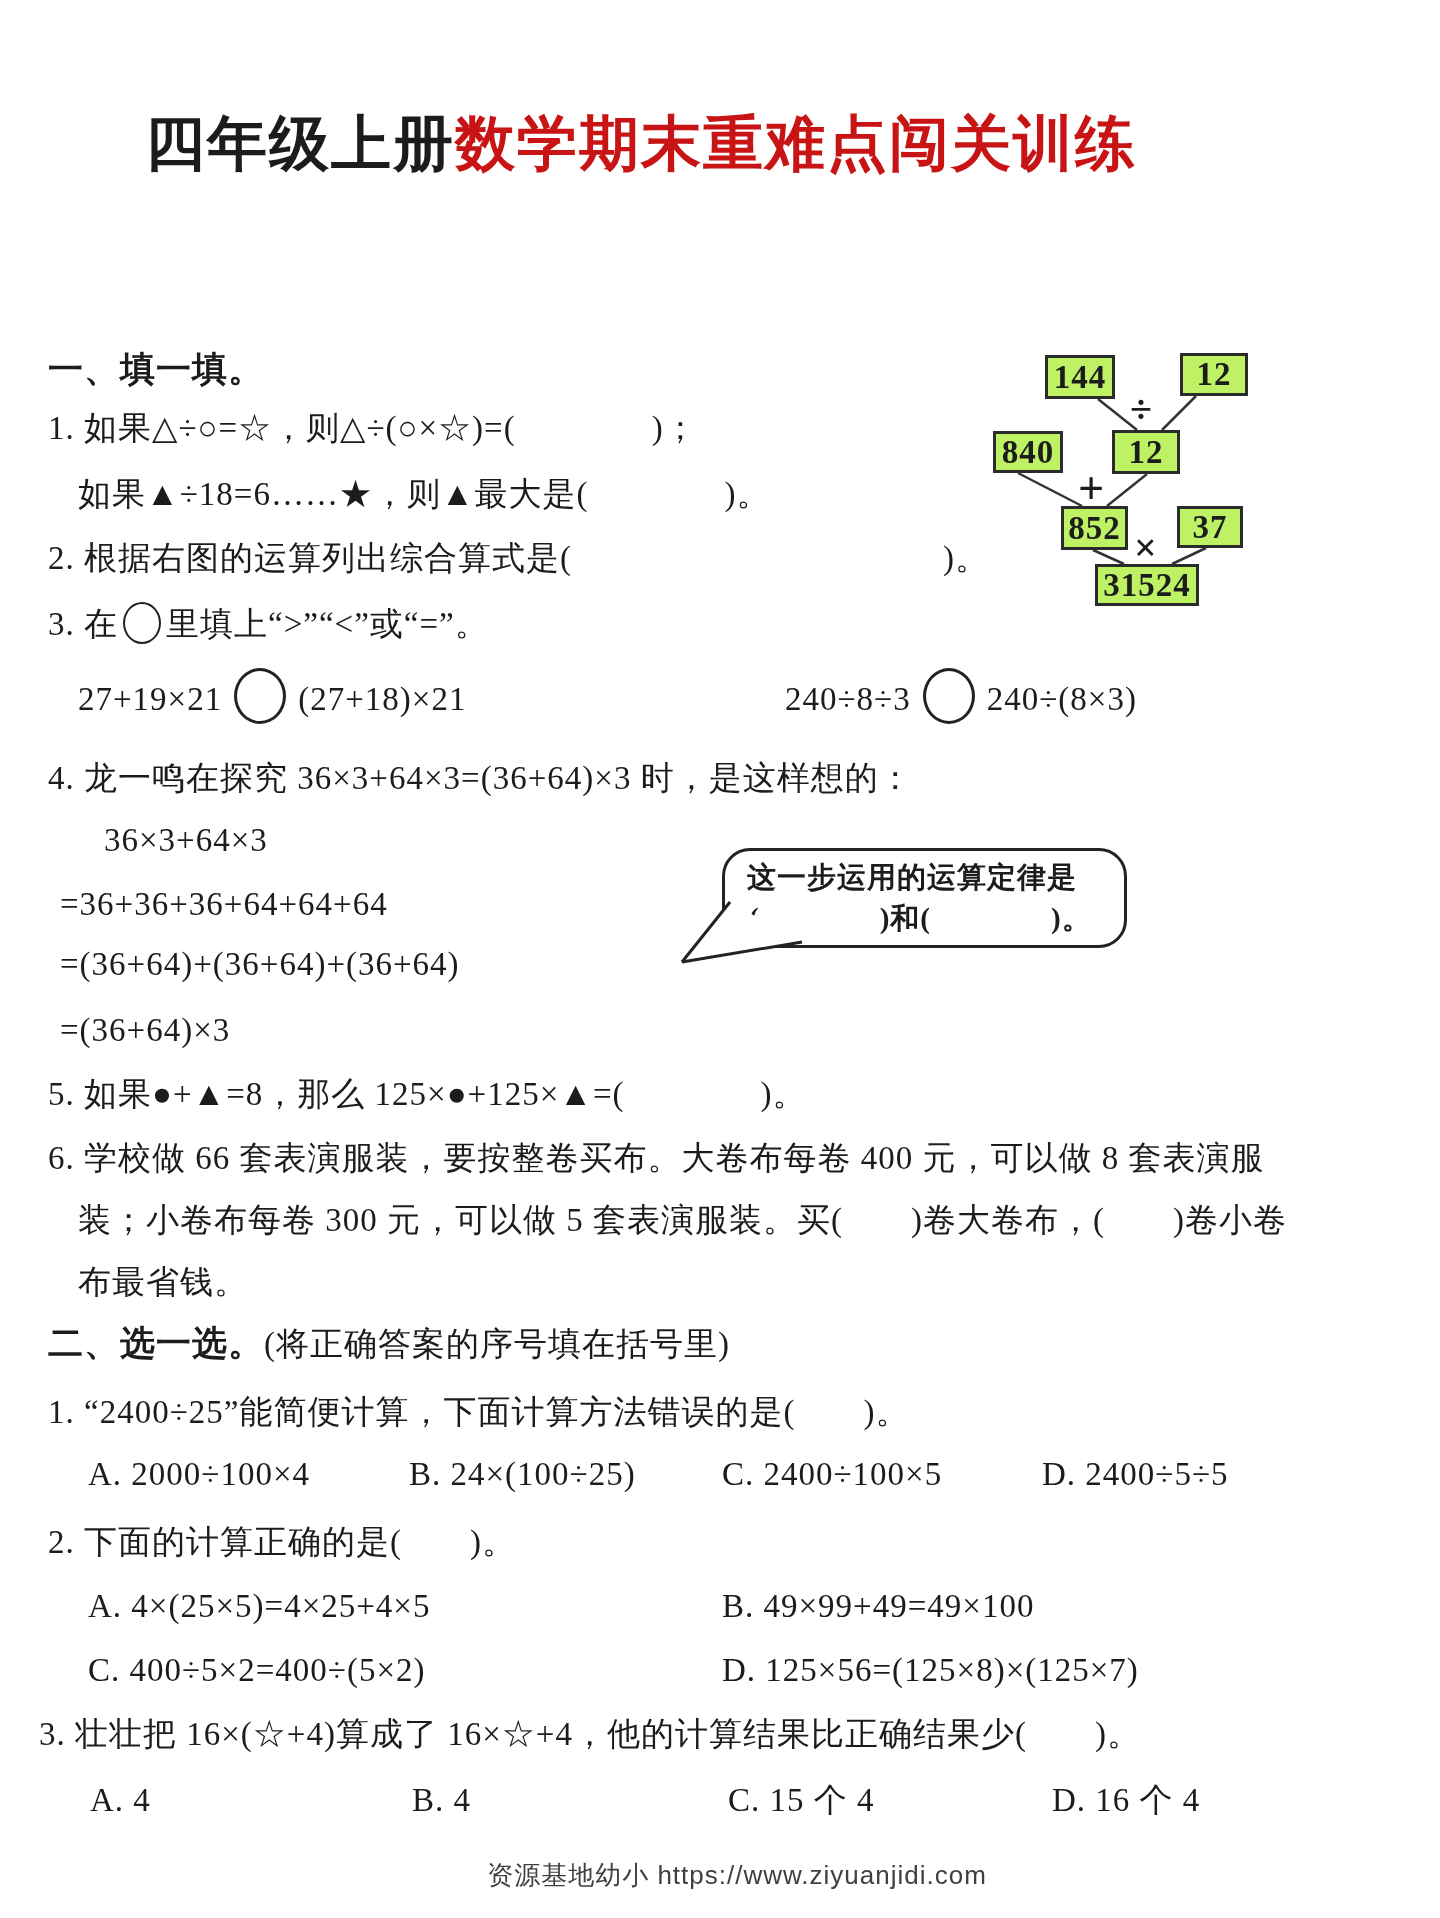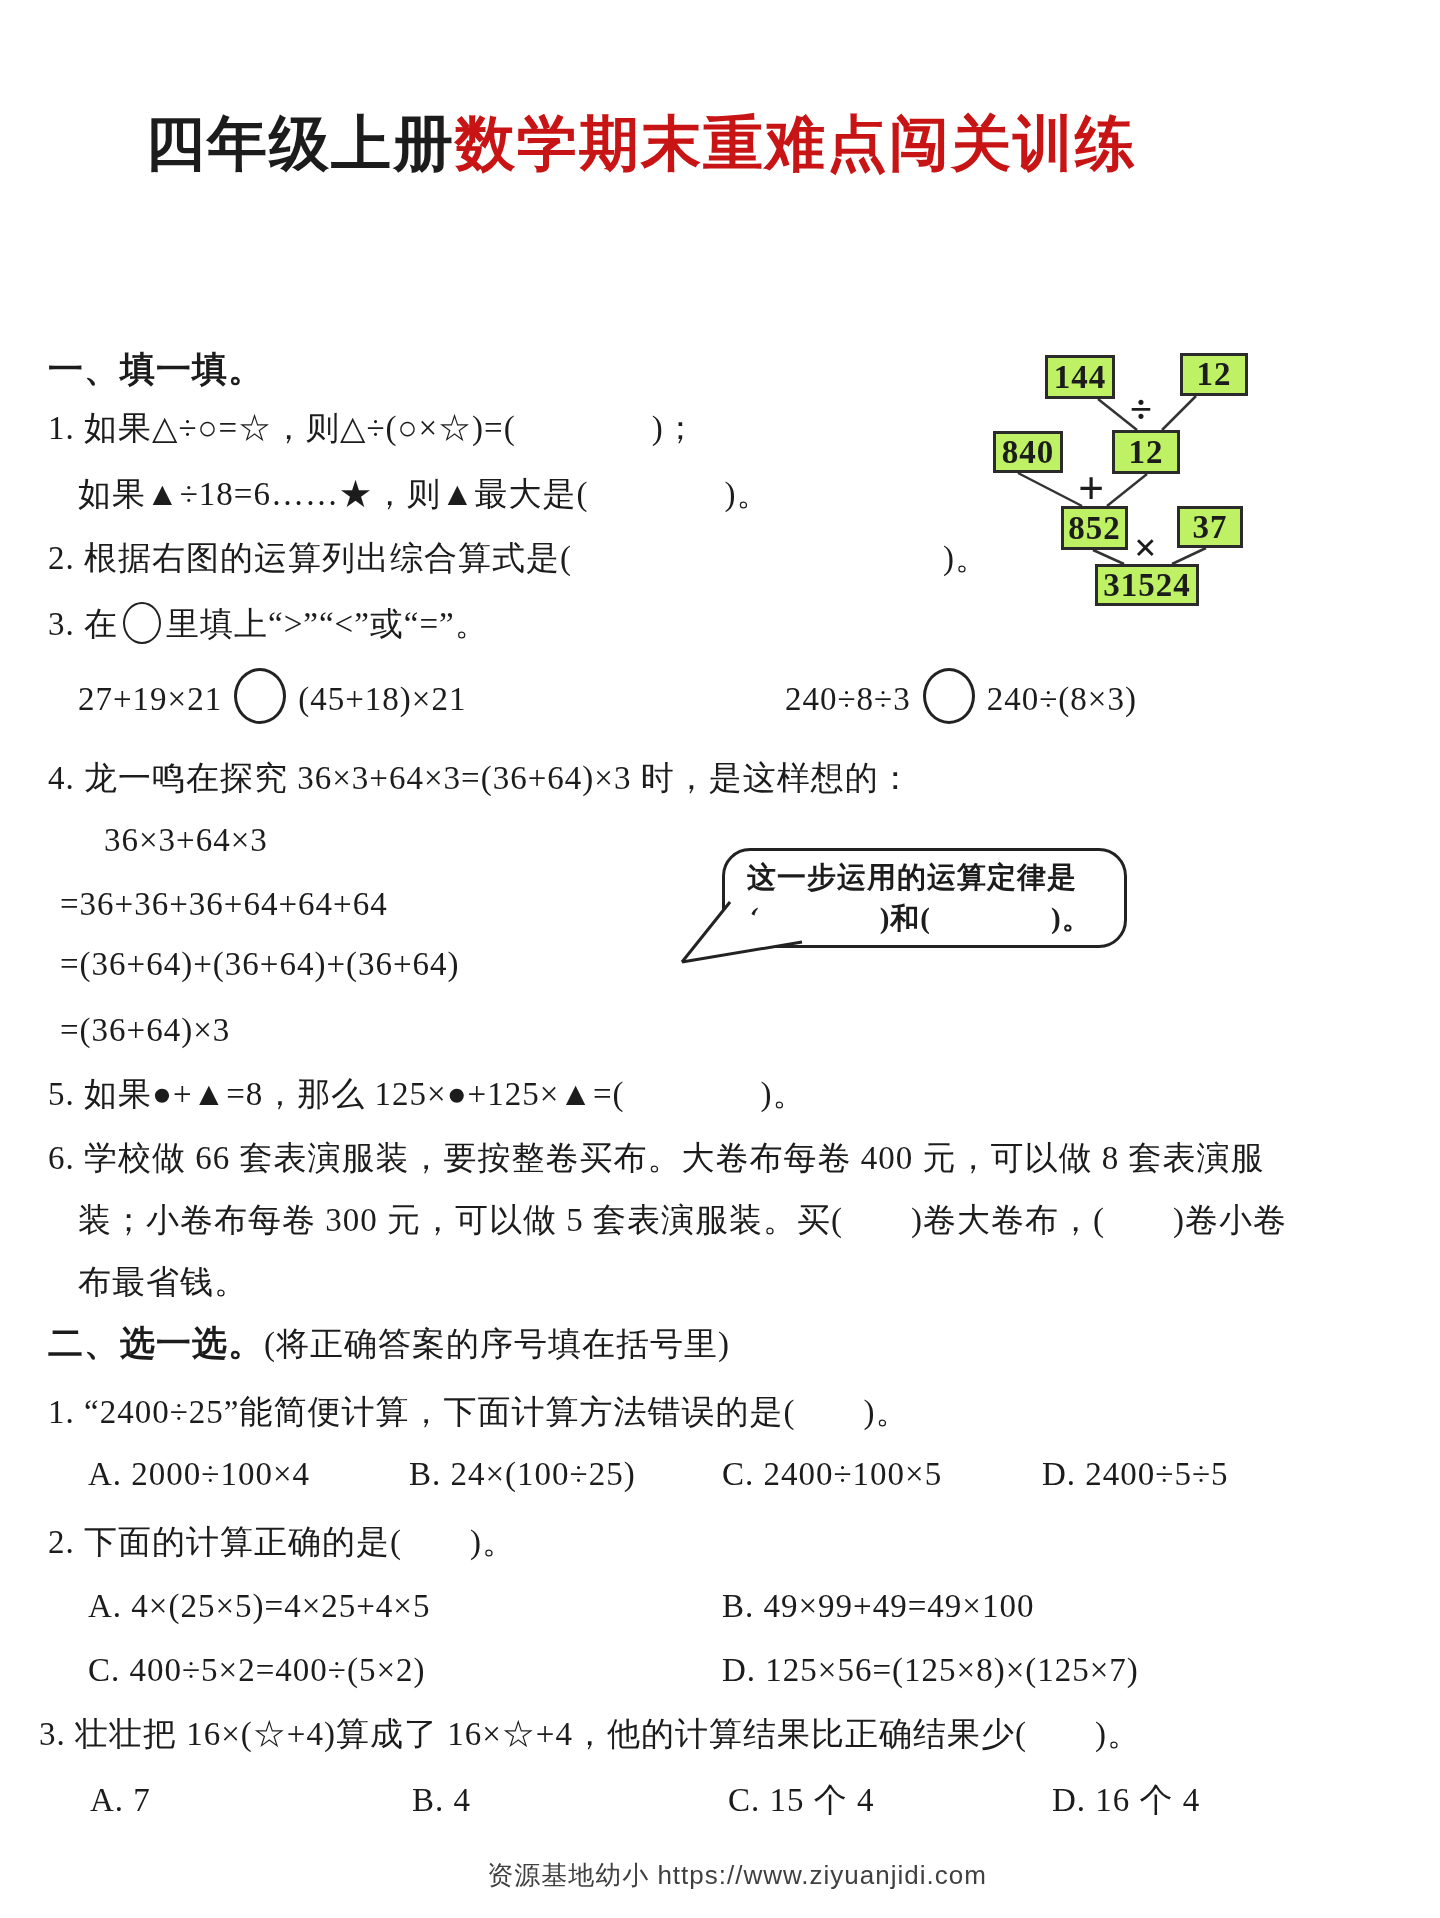--- a/index.html
+++ b/index.html
@@ -63,21 +63,21 @@
   <div class="line" style="left:78px;top:472px;">如果▲÷18=6……★，则▲最大是(　　　　)。</div>
 
   <div class="line" style="left:48px;top:536px;">2. 根据右图的运算列出综合算式是(</div>
   <div class="line" style="left:943px;top:536px;">)。</div>
 
   <div class="line" style="left:48px;top:602px;">
     <span>3. 在</span><span class="small-circle"></span><span>里填上“&gt;”“&lt;”或“=”。</span>
   </div>
 
   <div class="line" style="left:78px;top:668px;">
-    <span>27+19×21</span><span class="cmp-circle"></span><span>(45+18)×21</span>
+    <span>27+19×21</span><span class="cmp-circle"></span><span>(27+18)×21</span>
   </div>
   <div class="line" style="left:785px;top:668px;">
     <span>240÷8÷3</span><span class="cmp-circle"></span><span>240÷(8×3)</span>
   </div>
 
   <div class="line" style="left:48px;top:756px;">4. 龙一鸣在探究 36×3+64×3=(36+64)×3 时，是这样想的：</div>
   <div class="line" style="left:104px;top:818px;">36×3+64×3</div>
   <div class="line" style="left:60px;top:882px;">=36+36+36+64+64+64</div>
   <div class="line" style="left:60px;top:942px;">=(36+64)+(36+64)+(36+64)</div>
   <div class="line" style="left:60px;top:1008px;">=(36+64)×3</div>
@@ -108,21 +108,21 @@
   <div class="line" style="left:722px;top:1452px;">C. 2400÷100×5</div>
   <div class="line" style="left:1042px;top:1452px;">D. 2400÷5÷5</div>
 
   <div class="line" style="left:48px;top:1520px;">2. 下面的计算正确的是(　　)。</div>
   <div class="line" style="left:88px;top:1584px;">A. 4×(25×5)=4×25+4×5</div>
   <div class="line" style="left:722px;top:1584px;">B. 49×99+49=49×100</div>
   <div class="line" style="left:88px;top:1648px;">C. 400÷5×2=400÷(5×2)</div>
   <div class="line" style="left:722px;top:1648px;">D. 125×56=(125×8)×(125×7)</div>
 
   <div class="line" style="left:39px;top:1712px;">3. 壮壮把 16×(☆+4)算成了 16×☆+4，他的计算结果比正确结果少(　　)。</div>
-  <div class="line" style="left:90px;top:1778px;">A. 7</div>
+  <div class="line" style="left:90px;top:1778px;">A. 4</div>
   <div class="line" style="left:412px;top:1778px;">B. 4</div>
   <div class="line" style="left:728px;top:1778px;">C. 15 个 4</div>
   <div class="line" style="left:1052px;top:1778px;">D. 16 个 4</div>
 
   <div>
     <svg class="abs" style="left:850px;top:330px;" width="420" height="290" viewBox="0 0 420 290">
       <line x1="248" y1="69" x2="287" y2="100" stroke="#333" stroke-width="2.5"></line>
       <line x1="346" y1="66" x2="312" y2="100" stroke="#333" stroke-width="2.5"></line>
       <line x1="168" y1="143" x2="232" y2="176" stroke="#333" stroke-width="2.5"></line>
       <line x1="297" y1="144" x2="257" y2="176" stroke="#333" stroke-width="2.5"></line>

